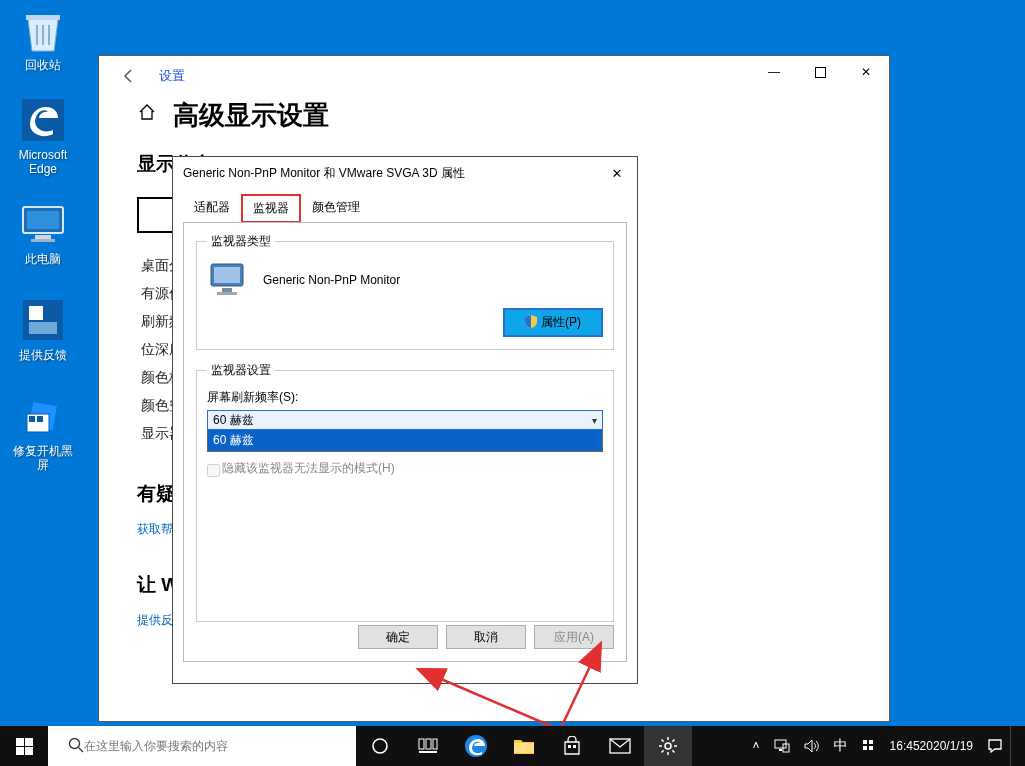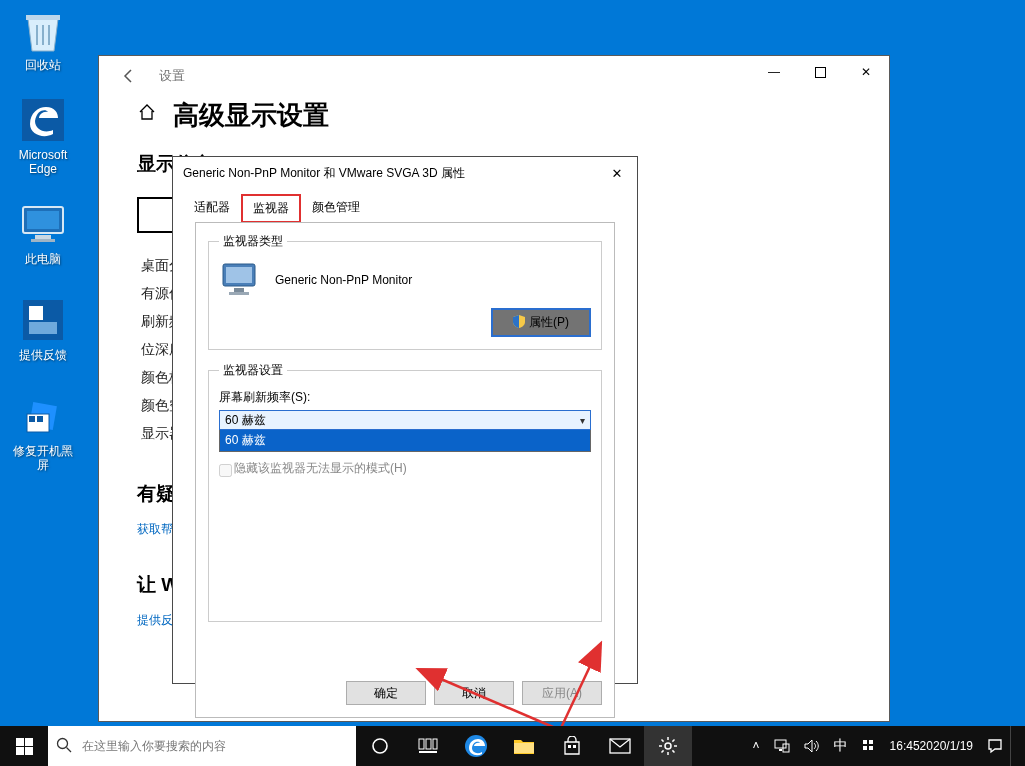--- a/index.html
+++ b/index.html
@@ -5,21 +5,21 @@
   * { box-sizing: border-box; margin: 0; padding: 0; }
   body { width: 1025px; height: 766px; font-family: "Microsoft YaHei", "Segoe UI", sans-serif; font-size: 12px; background: #0078d7; overflow: hidden; position: relative; }
 
   
   .desktop-icon { position: absolute; width: 70px; text-align: center; color: #fff; cursor: pointer; }
   .desktop-icon .iconbox { width: 48px; height: 48px; margin: 0 auto 4px; display:flex; align-items:center; justify-content:center;}
   .desktop-icon span { display:block; text-shadow: 1px 1px 2px rgba(0,0,0,.5); font-size:12px; line-height:14px;}
 
   
   .settings-window { position:absolute; left:98px; top:55px; width:792px; height:667px; background:#fff; border:1px solid #5a5a5a; }
-  .settings-titlebar { height:40px; display:flex; align-items:center; padding-left:18px; color:#737373; font-size:13px; }
+  .settings-titlebar { height:40px; display:flex; align-items:center; padding-left:18px; color:#1d4ed8; font-size:13px; }
   .settings-titlebar .back-arrow { width:24px; height:24px; margin-right:18px; cursor:pointer; display:flex; align-items:center; justify-content:center; color:#555;}
   .settings-sys { position:absolute; right:0; top:0; display:flex; }
   .settings-sys div { width:46px; height:32px; display:flex; align-items:center; justify-content:center; cursor:pointer; color:#000;}
   .settings-body { padding: 0 38px; color:#000; }
   .settings-body h1 { font-size:26px; font-weight:600; margin:2px 0 18px; display:flex; }
   .settings-body h1 .home-ic { width:20px; height:20px; margin-right:16px; }
   .settings-sub { font-size:19px; font-weight:600; margin-bottom:14px; }
   .mon-outline { display:inline-block; width:48px; height:36px; border:2px solid #000; margin-right:18px; vertical-align:top; margin-top:6px;}
   .info-lines { padding-left:4px; }
   .info-lines div { font-size:14px; line-height:28px; color:#222; }
@@ -28,47 +28,47 @@
 
   
   .props-dialog { position:absolute; left:172px; top:156px; width:466px; height:528px; background:#fff; border:1px solid #4a4a4a; z-index:30; }
   .props-title { height:32px; display:flex; align-items:center; padding:0 10px; font-size:12px; }
   .props-title .txt { flex:1; }
   .props-title .close { width:20px; height:20px; display:flex; align-items:center; justify-content:center; cursor:pointer; font-size:13px; font-family:Arial;}
   .tabs { display:flex; padding:4px 10px 0; }
   .tab { padding:4px 10px 4px; border:1px solid transparent; font-size:12px; cursor:pointer; background:#fff; position:relative; top:1px;}
   .tab.active { border:1px solid #999; border-bottom-color:#fff; }
   .tab-highlight { border:2px solid #e03030 !important; }
-  .tab-panel { margin:0 22px 10px; border:1px solid #bbb; height:496px; padding:10px 12px; position:relative; background:#fff;}
+  .tab-panel { margin:0 10px 10px; border:1px solid #bbb; height:440px; padding:10px 12px; position:relative; background:#fff;}
   fieldset { border:1px solid #ccc; padding:10px 10px 12px; margin-bottom:12px; }
   legend { padding:0 4px; font-size:12px; }
   .mon-row { display:flex; align-items:center; }
   .mon-svg { width:44px; height:40px; margin-right:12px; }
-  .props-btn { border:1px solid #7aa7d8; background:#737373; padding:4px 20px; font-size:12px; cursor:pointer; display:inline-flex; align-items:center; gap:4px;}
+  .props-btn { border:1px solid #7aa7d8; background:#0ea5e9; padding:4px 20px; font-size:12px; cursor:pointer; display:inline-flex; align-items:center; gap:4px;}
   .props-btn.hot { border:2px solid #2a6ecf; }
   .props-btn-row { text-align:right; margin-top:8px; }
   .refresh-lbl { font-size:12px; margin-bottom:4px; }
   .combo { border:1px solid #2a6ecf; height:20px; background:#e8f3ff; padding:0 5px; display:flex; align-items:center; justify-content:space-between; font-size:12px; cursor:pointer;}
   .combo-chevron { font-size:10px; color:#333; }
   .dropdown-list { border:1px solid #666; border-top:none; }
   .dropdown-item { background:#0a63c9; color:#fff; padding:2px 5px; font-size:12px; cursor:pointer;}
   .chk-row { display:flex; align-items:flex-end; gap:2px; margin-top:8px; font-size:12px; color:#888;}
   .chk-row input { width:13px; height:13px; }
   .desc { font-size:12px; color:#888; line-height:17px; margin-top:6px; }
   .dlg-buttons { position:absolute; right:12px; bottom:12px; display:flex; gap:8px;}
   .dlg-btn { width:80px; height:24px; border:1px solid #adadad; background:#e1e1e1; font-size:12px; cursor:pointer;}
   .dlg-btn.disabled { color:#888; }
 
   
   .arrow-svg { position:absolute; z-index:90; pointer-events:none; }
 
   
   .taskbar { position:absolute; left:0; bottom:0; width:100%; height:40px; background:#101010; display:flex; align-items:center; color:#fff; z-index:100;}
   .start-btn { width:48px; height:40px; display:flex; align-items:center; justify-content:center; cursor:pointer;}
-  .search-box { width:308px; height:40px; background:#fff; display:flex; align-items:center; color:#777; padding:0 8px; gap:10px; cursor:text;}
+  .search-box { width:308px; height:40px; background:#fff; display:flex; align-items:center; color:#777; padding:0 20px; cursor:text;}
   .task-icons { display:flex; align-items:center; height:40px; }
   .task-icons > div { width:48px; height:40px; display:flex; align-items:center; justify-content:center; cursor:pointer; }
   .tray { margin-left:auto; display:flex; align-items:center; height:40px; }
   .tray > div { padding:0 7px; height:40px; display:flex; align-items:center; justify-content:center; cursor:pointer; font-size:12px;}
   .clock { text-align:center; line-height:15px; font-size:12px; padding:0 8px;}
   .show-desktop { width:6px; height:40px; border-left:1px solid #444; cursor:pointer;}
 </style>
 </head>
 <body>
 

